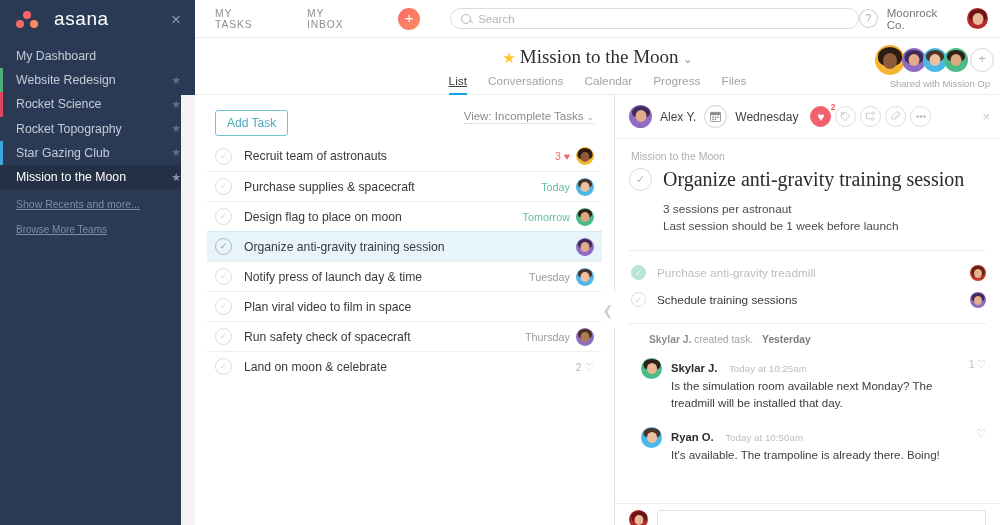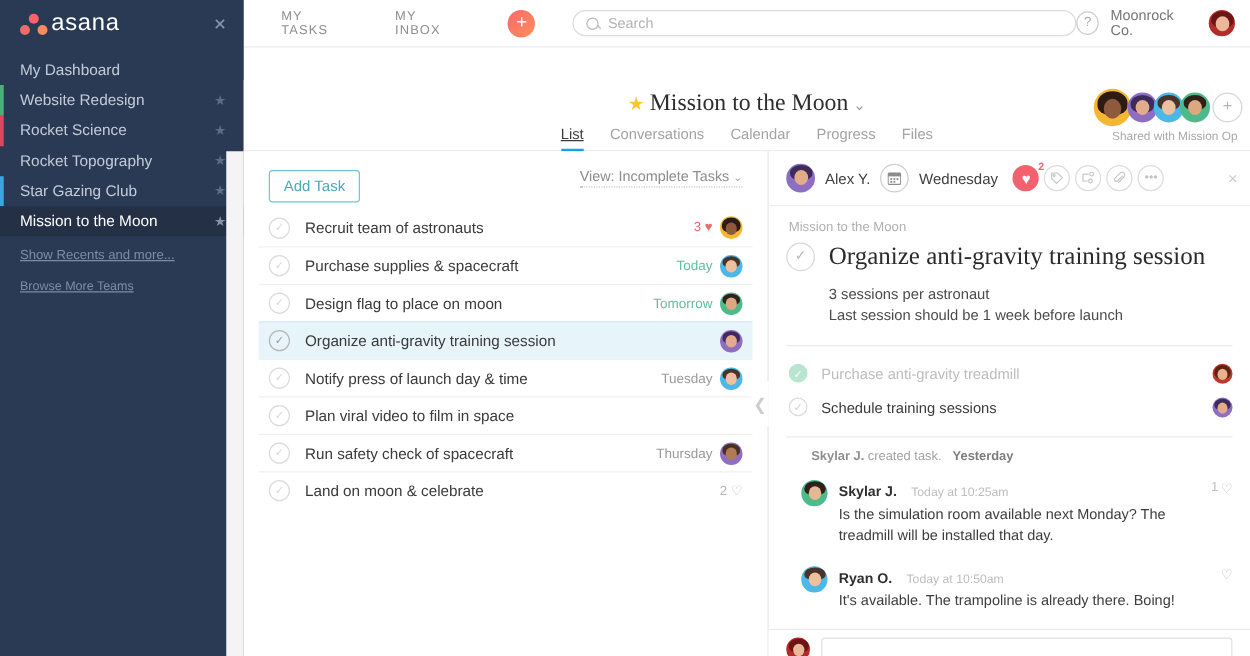--- a/index.html
+++ b/index.html
@@ -10,21 +10,21 @@
     -webkit-font-smoothing:antialiased;
   }
   .app{position:relative;width:1000px;height:525px;display:flex;}
 
   
   .sidebar{
     width:195px;height:525px;background:#2b3a54;flex:0 0 195px;
     position:relative;box-sizing:border-box;
   }
   .sb-top{height:38px;display:flex;align-items:center;padding:0 14px 0 16px;}
-  .logo{display:flex;align-items:center;gap:3px;}
+  .logo{display:flex;align-items:center;gap:16px;}
   .logo-dots{position:relative;width:22px;height:17px;}
   .logo-dots i{position:absolute;border-radius:50%;display:block;}
   .logo-dots i.d1{width:8px;height:8px;background:#fc636b;left:7px;top:0;}
   .logo-dots i.d2{width:8px;height:8px;background:#f06a6a;left:0px;top:9px;}
   .logo-dots i.d3{width:8px;height:8px;background:#fa8a5f;left:14px;top:9px;}
   .logo-word{color:#fff;font-size:19px;letter-spacing:.6px;font-weight:400;}
   .sb-close{margin-left:auto;color:#8d9bb0;font-size:17px;line-height:1;cursor:pointer;}
 
   .sb-list{margin-top:6px;}
   .sb-item{
@@ -52,21 +52,21 @@
   .sb-browse{
     padding:10px 0 0 16px;color:#7e8ca3;font-size:10px;
     text-decoration:underline;cursor:pointer;
   }
 
   
   .main{flex:1;display:flex;flex-direction:column;min-width:0;background:#fff;}
 
   .topbar{
     height:38px;display:flex;align-items:center;border-bottom:1px solid #ececec;
-    padding:0 12px 0 30px;box-sizing:border-box;background:#fff;
+    padding:0 12px 0 20px;box-sizing:border-box;background:#fff;
   }
   .topnav{color:#8e8e8e;font-size:10.3px;letter-spacing:.9px;margin-right:34px;cursor:pointer;}
   .plusbtn{
     width:22px;height:22px;border-radius:50%;
     background:linear-gradient(135deg,#fa6a6a 0%,#fb8f5c 100%);
     color:#fff;font-size:15px;line-height:20px;text-align:center;cursor:pointer;
     flex:0 0 22px;font-weight:300;
   }
   .search{
     margin-left:30px;width:410px;height:21px;border:1px solid #dcdcdc;border-radius:11px;
@@ -83,21 +83,21 @@
   .search .ph{color:#b3b3b3;font-size:11.5px;}
   .top-right{margin-left:auto;display:flex;align-items:center;gap:9px;}
   .helpdot{
     width:17px;height:17px;border-radius:50%;border:1px solid #cfcfcf;color:#a8a8a8;
     font-size:10.5px;line-height:16px;text-align:center;cursor:pointer;
   }
   .orgname{color:#767676;font-size:11.5px;cursor:pointer;}
   .orgav{width:21px;height:21px;border-radius:50%;background:#b42b2b;overflow:hidden;position:relative;flex:0 0 21px;cursor:pointer;}
 
   
-  .projhdr{position:relative;height:56px;border-bottom:1px solid #ececec;background:#fff;margin-top:26px;}
+  .projhdr{position:relative;height:56px;border-bottom:1px solid #ececec;background:#fff;}
   .projtitle{
     position:absolute;left:0;right:0;top:8px;text-align:center;
     font-family:"Liberation Serif", serif;font-size:19px;color:#2e2e2e;
   }
   .projtitle .pstar{color:#ffc72e;font-size:15px;margin-right:4px;}
   .projtitle .pchev{color:#9a9a9a;font-size:12px;margin-left:4px;}
   .tabs{position:absolute;left:0;right:0;top:36px;display:flex;justify-content:center;gap:21px;}
   .tab{font-size:11.8px;color:#a3a3a3;padding-bottom:5px;cursor:pointer;}
   .tab.active{color:#3d3d3d;border-bottom:2px solid #0ea5e9;text-decoration:underline;}
   .shared-wrap{position:absolute;right:6px;top:7px;text-align:right;}

